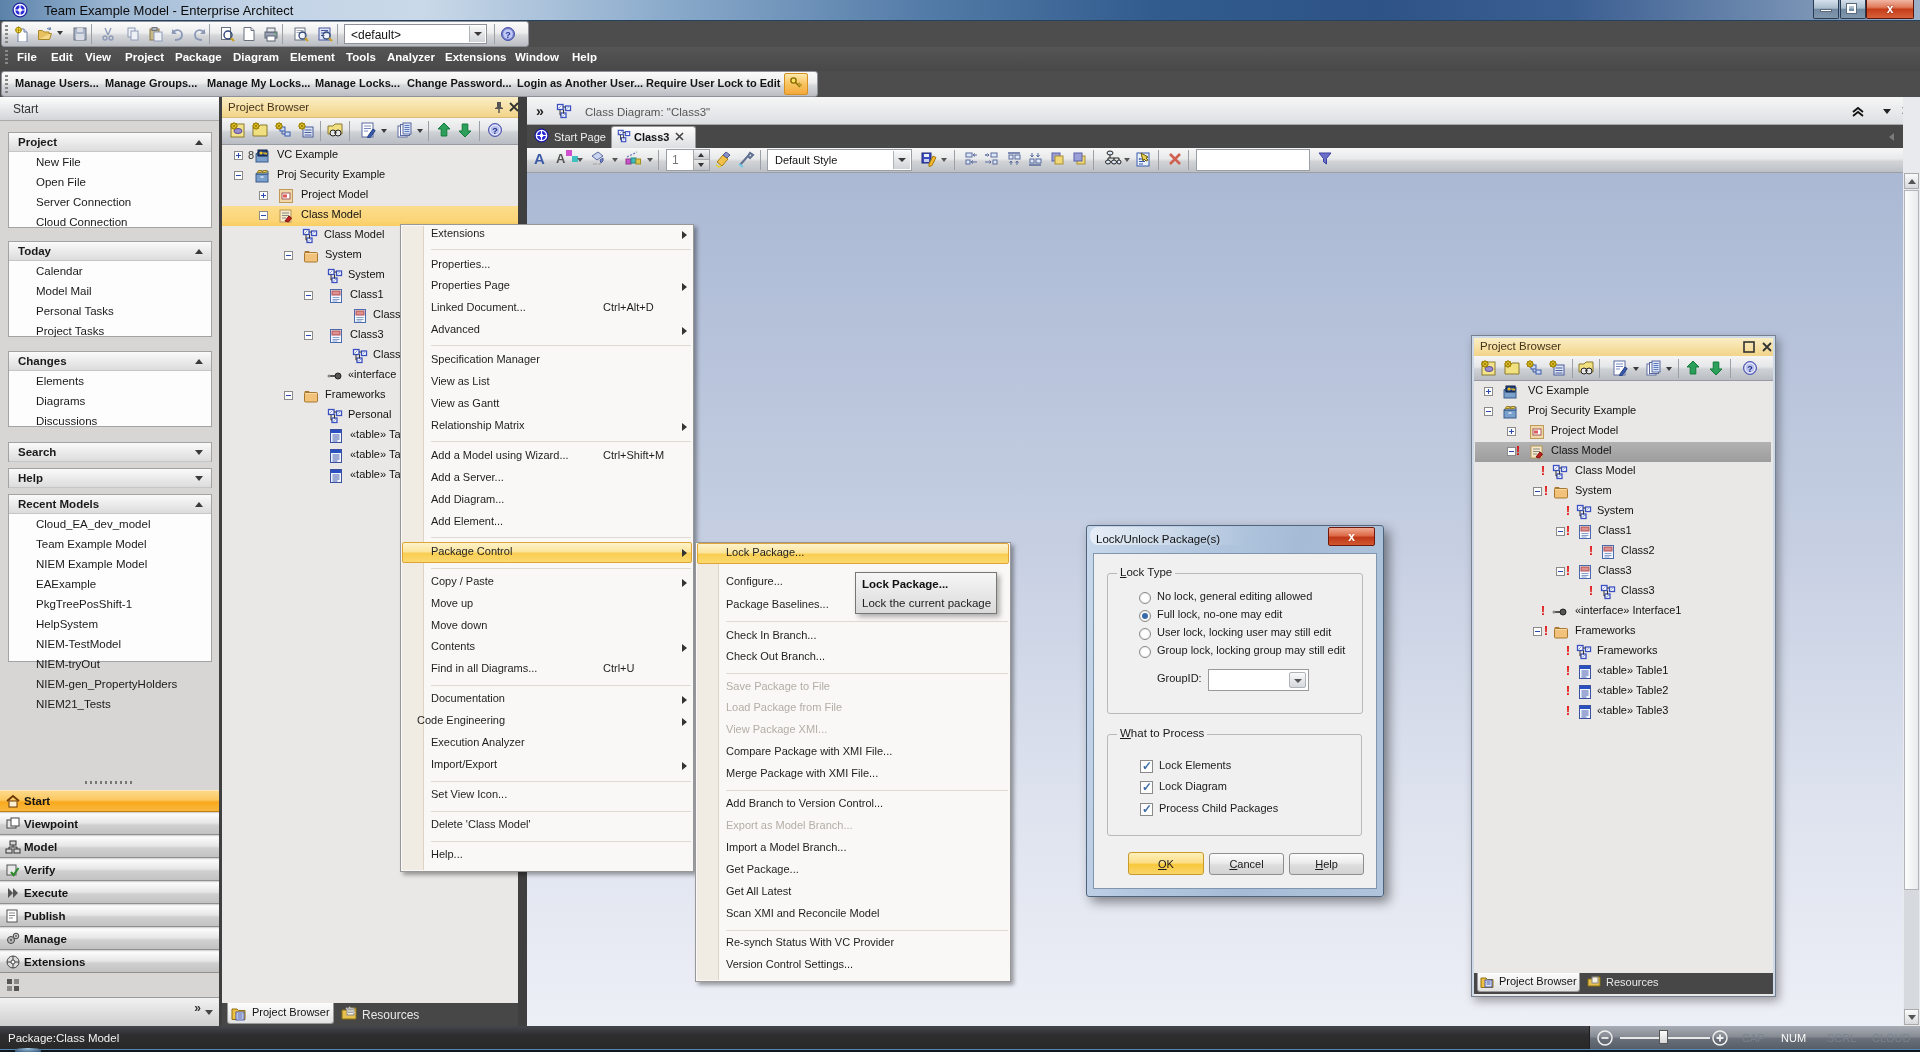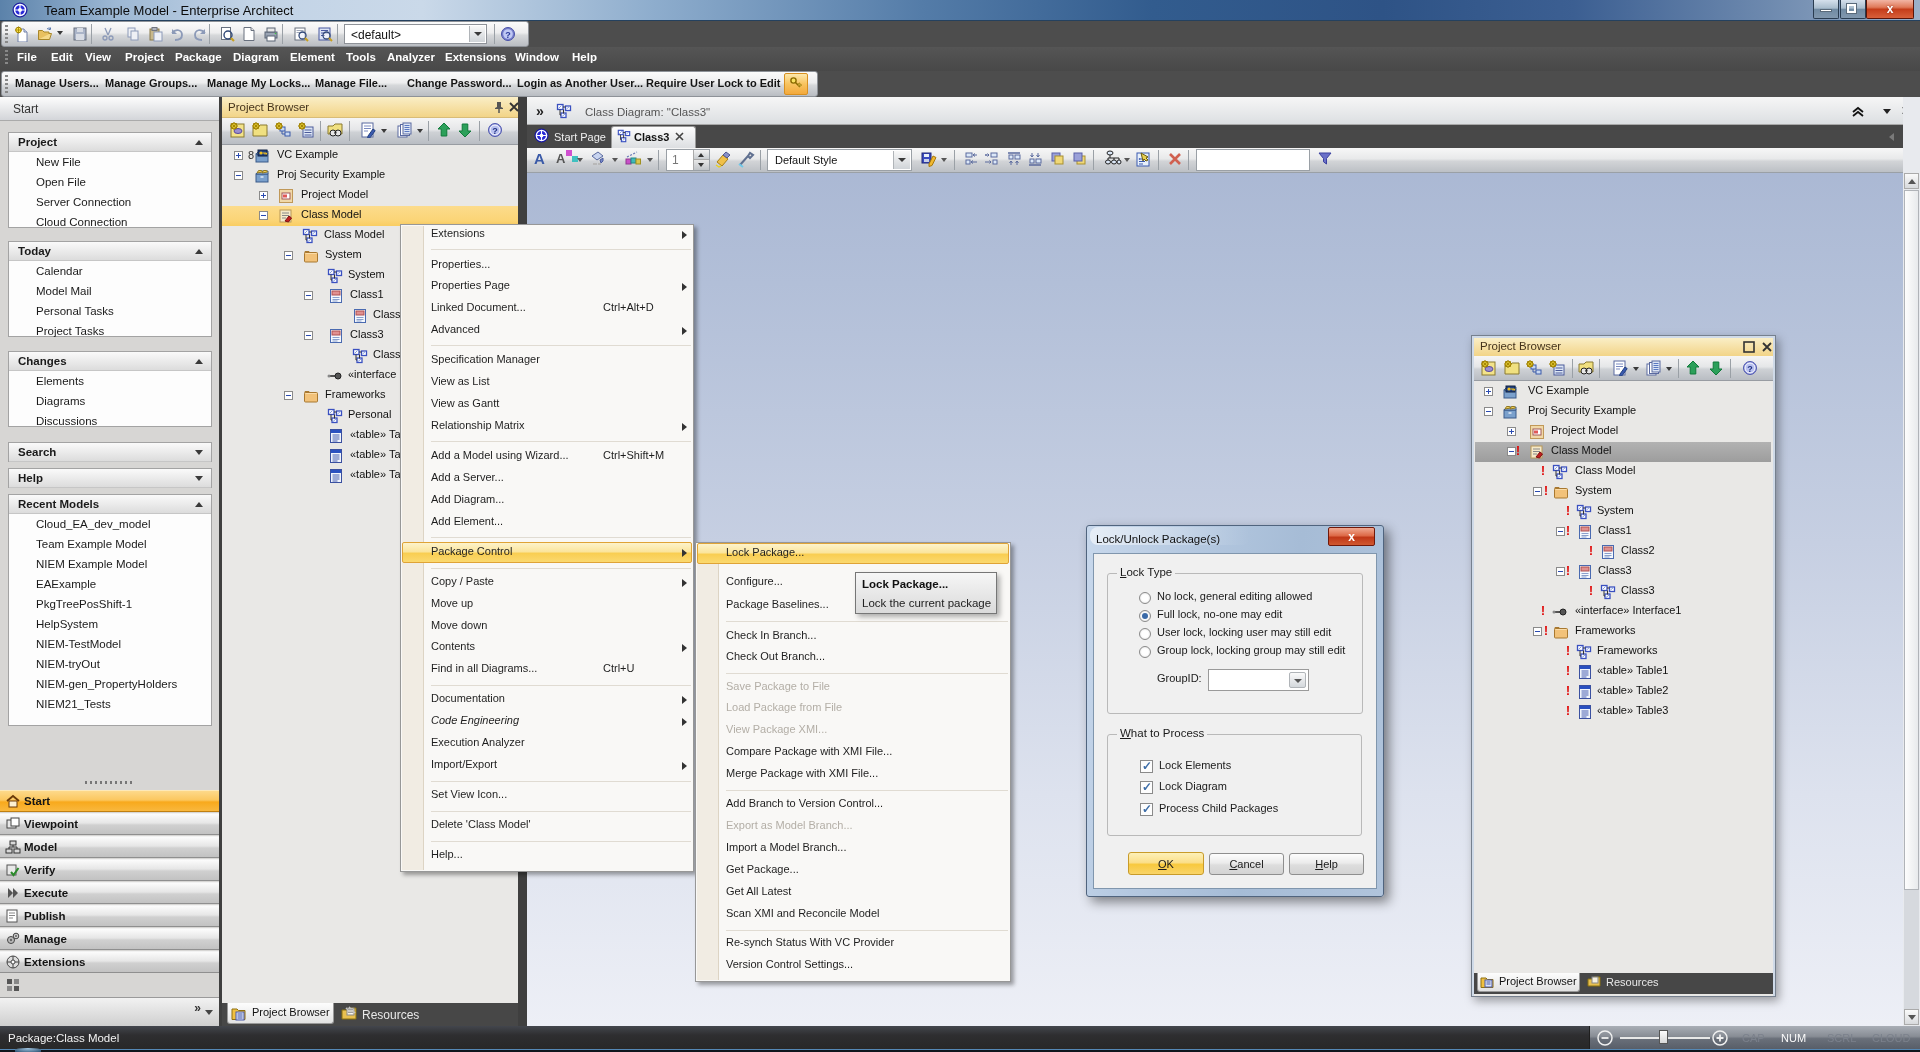--- a/index.html
+++ b/index.html
@@ -153,21 +153,21 @@
 <div class="menuitem" style="left:346px;top:51px;">Tools</div>
 <div class="menuitem" style="left:387px;top:51px;">Analyzer</div>
 <div class="menuitem" style="left:445px;top:51px;">Extensions</div>
 <div class="menuitem" style="left:515px;top:51px;">Window</div>
 <div class="menuitem" style="left:572px;top:51px;">Help</div>
 <div class="abs toolchunk" style="left:1px;top:71px;width:817px;height:26px;"></div>
 <div class="grip" style="left:5px;top:75px;height:18px;"></div>
 <div class="tbtxt" style="left:15px;top:77px;">Manage Users...</div>
 <div class="tbtxt" style="left:105px;top:77px;">Manage Groups...</div>
 <div class="tbtxt" style="left:207px;top:77px;">Manage My Locks...</div>
-<div class="tbtxt" style="left:315px;top:77px;">Manage File...</div>
+<div class="tbtxt" style="left:315px;top:77px;">Manage Locks...</div>
 <div class="tbtxt" style="left:407px;top:77px;">Change Password...</div>
 <div class="tbtxt" style="left:517px;top:77px;">Login as Another User...</div>
 <div class="tbtxt" style="left:646px;top:77px;text-align:right;">Require User Lock to Edit</div>
 <div class="abs" style="left:784px;top:73px;width:24px;height:22px;background:linear-gradient(#fde8ac,#f8c35f 50%,#f3a93c);border:1px solid #d89020;border-radius:2px;"></div>
 <svg class="abs" style="left:788px;top:76px" width="16" height="16" viewBox="0 0 16 16">
       <circle cx="5.5" cy="4.5" r="2.6" fill="#f8e060" stroke="#8a6a00" stroke-width="1.4"></circle>
       <path d="M7.5 6.5l4.5 4.5M10 9l2-2M11.5 10.5l2-2" stroke="#8a6a00" stroke-width="1.5"></path>
       <path d="M10.2 9.2l1.6-1.6M11.7 10.7l1.6-1.6" stroke="#f8e060" stroke-width="0.8"></path>
     </svg>
 <div class="abs" style="left:0;top:97px;width:219px;height:929px;background:#d7d6d4;"></div>
@@ -194,21 +194,21 @@
       <div class="sitem">Elements</div>
       <div class="sitem">Diagrams</div>
       <div class="sitem">Discussions</div>
     </div>
 <div class="sbox" style="top:442px;height:20px;">
       <div class="sboxhdr">Search<span class="sarrow dn"></span></div>
     </div>
 <div class="sbox" style="top:468px;height:20px;">
       <div class="sboxhdr">Help<span class="sarrow dn"></span></div>
     </div>
-<div class="sbox" style="top:494px;height:232px;">
+<div class="sbox" style="top:494px;height:168px;">
       <div class="sboxhdr">Recent Models<span class="sarrow up"></span></div>
       <div class="sitem">Cloud_EA_dev_model</div>
       <div class="sitem">Team Example Model</div>
       <div class="sitem">NIEM Example Model</div>
       <div class="sitem">EAExample</div>
       <div class="sitem">PkgTreePosShift-1</div>
       <div class="sitem">HelpSystem</div>
       <div class="sitem">NIEM-TestModel</div>
       <div class="sitem">NIEM-tryOut</div>
       <div class="sitem">NIEM-gen_PropertyHolders</div>
@@ -962,21 +962,21 @@
 <div class="marrow" style="left:682px;top:579px;"></div>
 <div class="mi" style="left:431px;top:597px;">Move up</div>
 <div class="mi" style="left:431px;top:619px;">Move down</div>
 <div class="mi" style="left:431px;top:640px;">Contents</div>
 <div class="marrow" style="left:682px;top:644px;"></div>
 <div class="mi" style="left:431px;top:662px;">Find in all Diagrams...</div>
 <div class="mi" style="left:603px;top:662px;">Ctrl+U</div>
 <div class="msep" style="left:431px;top:685px;width:260px;"></div>
 <div class="mi" style="left:431px;top:692px;">Documentation</div>
 <div class="marrow" style="left:682px;top:696px;"></div>
-<div class="mi" style="left:431px;top:714px;font-style:italic;">Code Engineering</div>
+<div class="mi" style="left:417px;top:714px;">Code Engineering</div>
 <div class="marrow" style="left:682px;top:718px;"></div>
 <div class="mi" style="left:431px;top:736px;">Execution Analyzer</div>
 <div class="mi" style="left:431px;top:758px;">Import/Export</div>
 <div class="marrow" style="left:682px;top:762px;"></div>
 <div class="msep" style="left:431px;top:781px;width:260px;"></div>
 <div class="mi" style="left:431px;top:788px;">Set View Icon...</div>
 <div class="msep" style="left:431px;top:811px;width:260px;"></div>
 <div class="mi" style="left:431px;top:818px;">Delete 'Class Model'</div>
 <div class="msep" style="left:431px;top:841px;width:260px;"></div>
 <div class="mi" style="left:431px;top:848px;">Help...</div>

